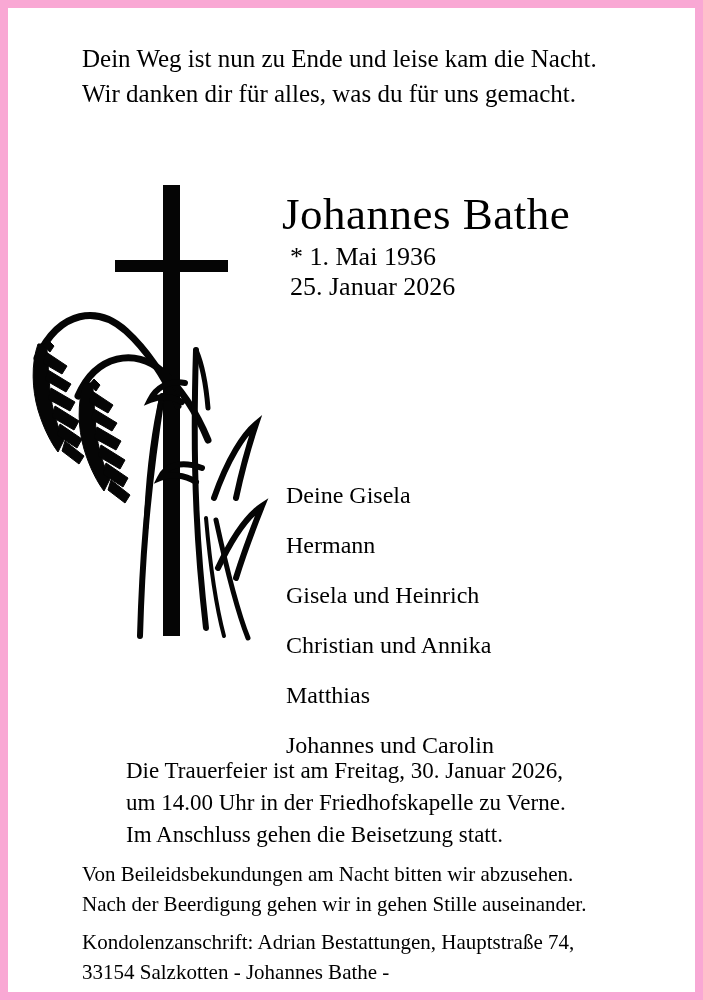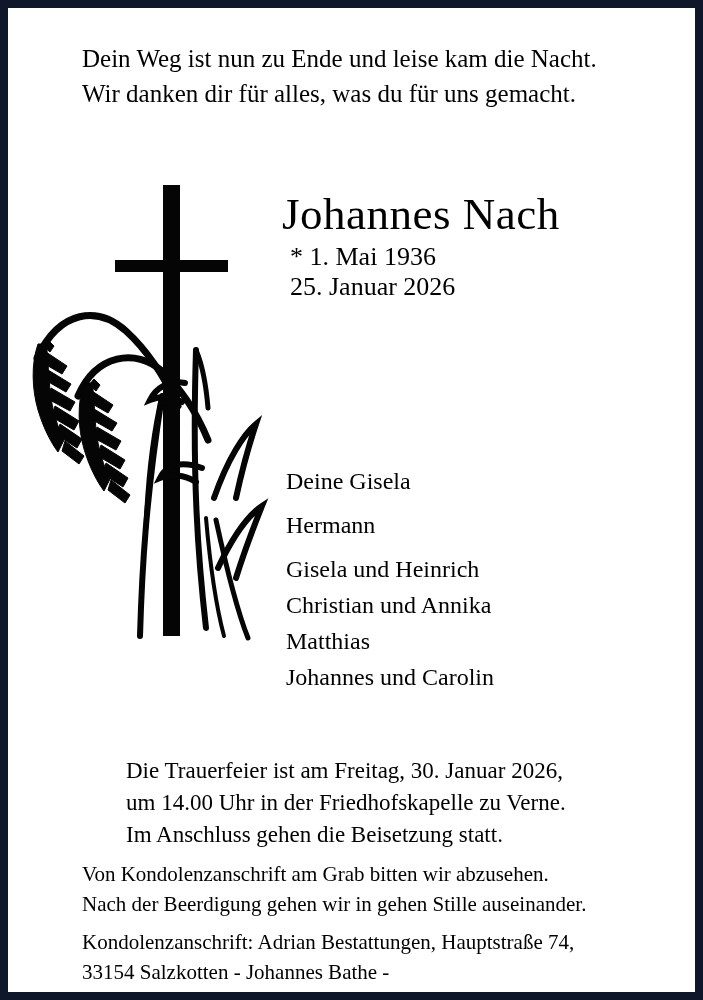--- a/index.html
+++ b/index.html
@@ -14,21 +14,21 @@
     font-family: "Liberation Serif", "DejaVu Serif", serif;
     color: #000000;
   }
 
   
   .obituary-frame {
     position: relative;
     box-sizing: border-box;
     width: 703px;
     height: 1000px;
-    background: #0f172a;
+    background: #f9a8d4;
     padding: 8px;
   }
   .obituary-card {
     position: relative;
     box-sizing: border-box;
     width: 100%;
     height: 100%;
     background: #ffffff;
     overflow: hidden;
   }
@@ -98,20 +98,21 @@
   .mourners {
     position: absolute;
     left: 278px;
     top: 455px;
     width: 380px;
   }
   .mourner-name {
     font-size: 24px;
     line-height: 36px;
     white-space: nowrap;
+    margin-top: 14px;
   }
   .mourner-name.spaced { margin-bottom: 8px; }
 
   
   .service-details {
     position: absolute;
     left: 74px;
     top: 747px;
     width: 600px;
     margin-left: 44px;
@@ -205,21 +206,21 @@
 
           <path d="M198 400 C 214 366, 230 346, 242 338 C 234 358, 224 384, 216 410" fill="none" stroke-width="6" stroke-linecap="round"></path>
 
           <path d="M196 352 C 206 398, 216 440, 228 470" fill="none" stroke-width="5" stroke-linecap="round"></path>
           <path d="M186 350 C 190 396, 196 438, 204 468" fill="none" stroke-width="4" stroke-linecap="round"></path>
         </g>
       </svg>
     </div>
 
     <div class="name-block">
-      <div class="deceased-name">Johannes Nach</div>
+      <div class="deceased-name">Johannes Bathe</div>
       <div class="date-line birth">* 1. Mai 1936</div>
       <div class="date-line"> 25. Januar 2026</div>
     </div>
 
 
     <div class="mourners">
       <div class="mourner-name spaced">Deine Gisela</div>
       <div class="mourner-name spaced">Hermann</div>
       <div class="mourner-name">Gisela und Heinrich</div>
       <div class="mourner-name">Christian und Annika</div>
@@ -227,21 +228,21 @@
       <div class="mourner-name">Johannes und Carolin</div>
     </div>
 
     <div class="service-details">
       <div class="service-line">Die Trauerfeier ist am Freitag, 30. Januar 2026,</div>
       <div class="service-line">um 14.00 Uhr in der Friedhofskapelle zu Verne.</div>
       <div class="service-line">Im Anschluss gehen die Beisetzung statt.</div>
     </div>
 
     <div class="request-note">
-      <div class="request-line">Von Kondolenzanschrift am Grab bitten wir abzusehen.</div>
+      <div class="request-line">Von Beileidsbekundungen am Nacht bitten wir abzusehen.</div>
       <div class="request-line">Nach der Beerdigung gehen wir in gehen Stille auseinander.</div>
     </div>
 
     <div class="condolence-address">
       <div class="address-line">Kondolenzanschrift: Adrian Bestattungen, Hauptstraße 74,</div>
       <div class="address-line">33154 Salzkotten - Johannes Bathe -</div>
     </div>
 
   </div>
 </div>

